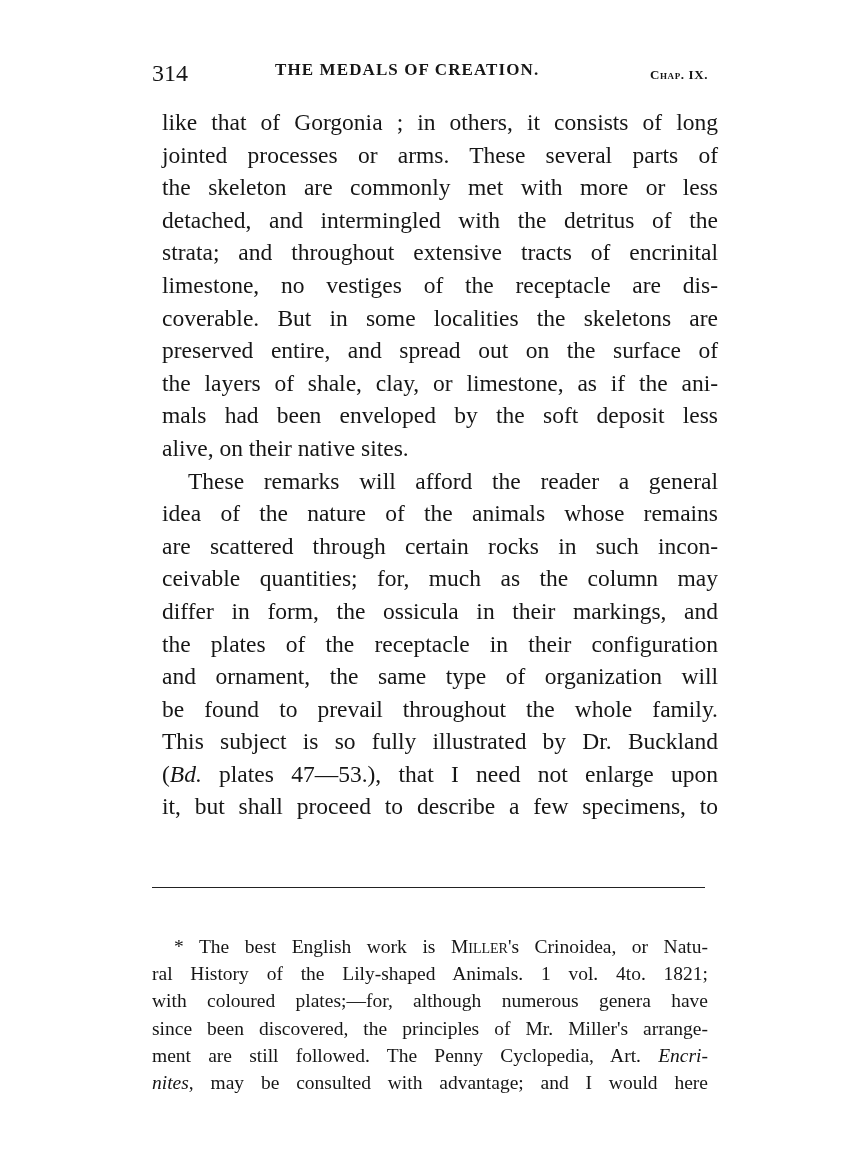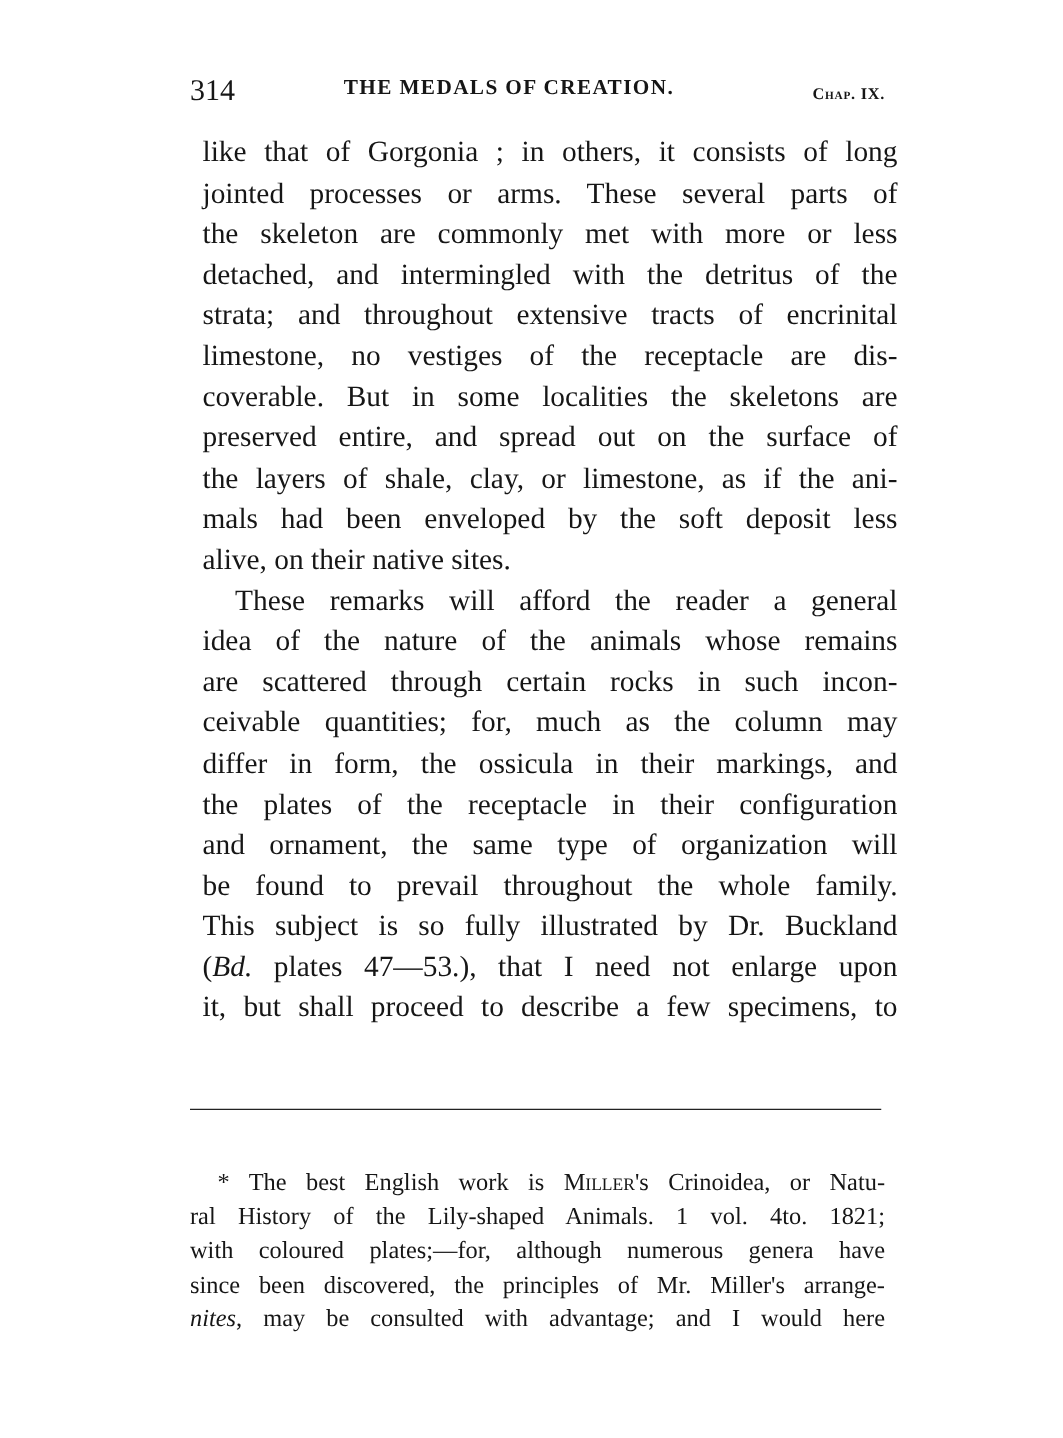--- a/index.html
+++ b/index.html
@@ -86,16 +86,17 @@
     <span class="line">it, but shall proceed to describe a few specimens, to</span>
   </div>
 
   <div class="divider"></div>
 
   <div class="footnote">
     <span class="line indent"><span>* </span><span>The best English work is </span><span class="sc">Miller</span><span>'s Crinoidea, or Natu-</span></span>
     <span class="line">ral History of the Lily-shaped Animals.  1 vol. 4to. 1821;</span>
     <span class="line">with coloured plates;—for, although numerous genera have</span>
     <span class="line">since been discovered, the principles of Mr. Miller's arrange-</span>
+    <span class="line"><span>ment are still followed.  The Penny Cyclopedia, Art. </span><i>Encri-</i></span>
     <span class="line"><i>nites</i><span>, may be consulted with advantage; and I would here</span></span>
   </div>
 
 </div>
 
 </body></html>

